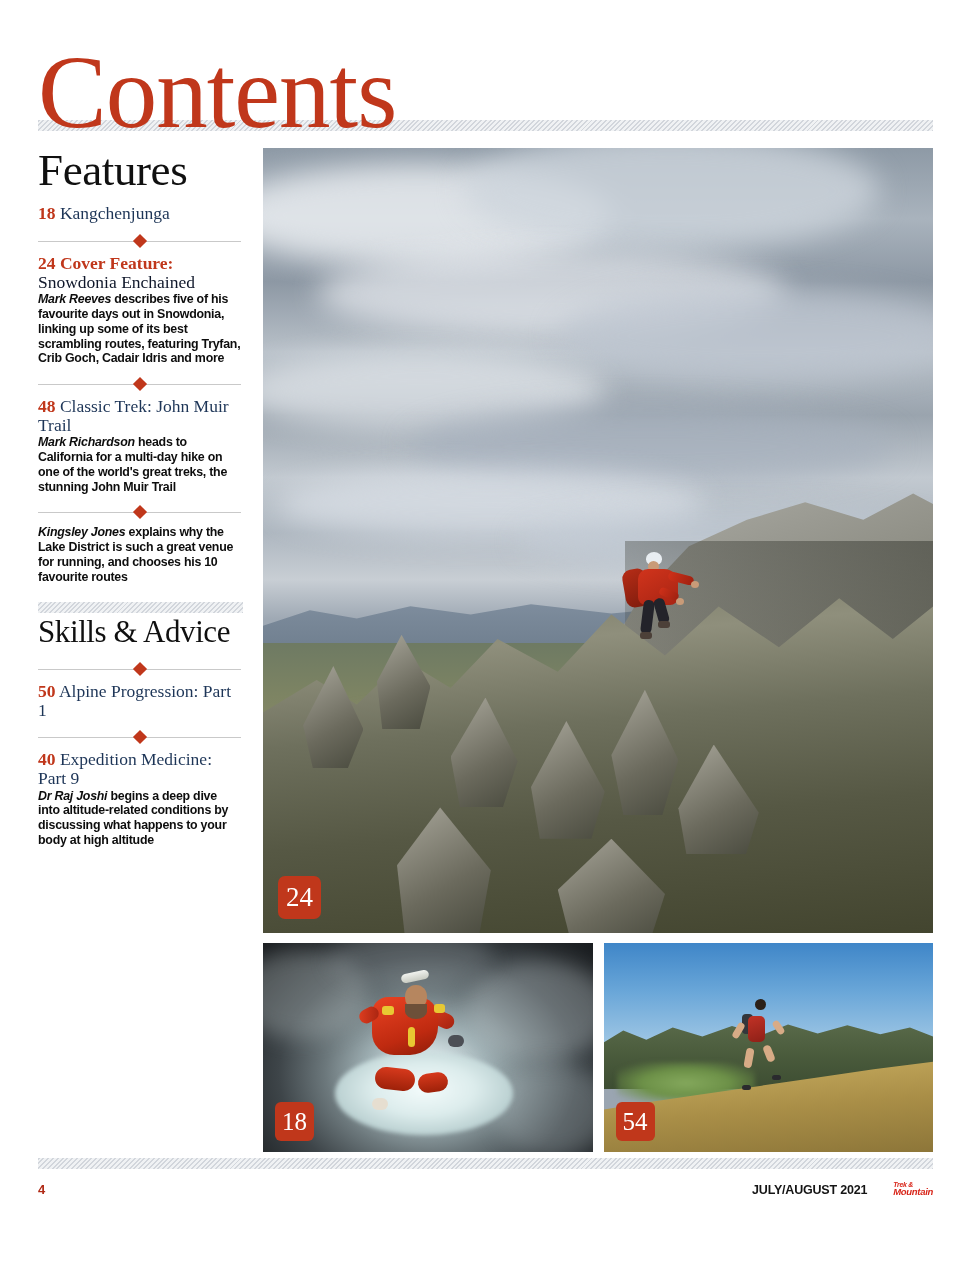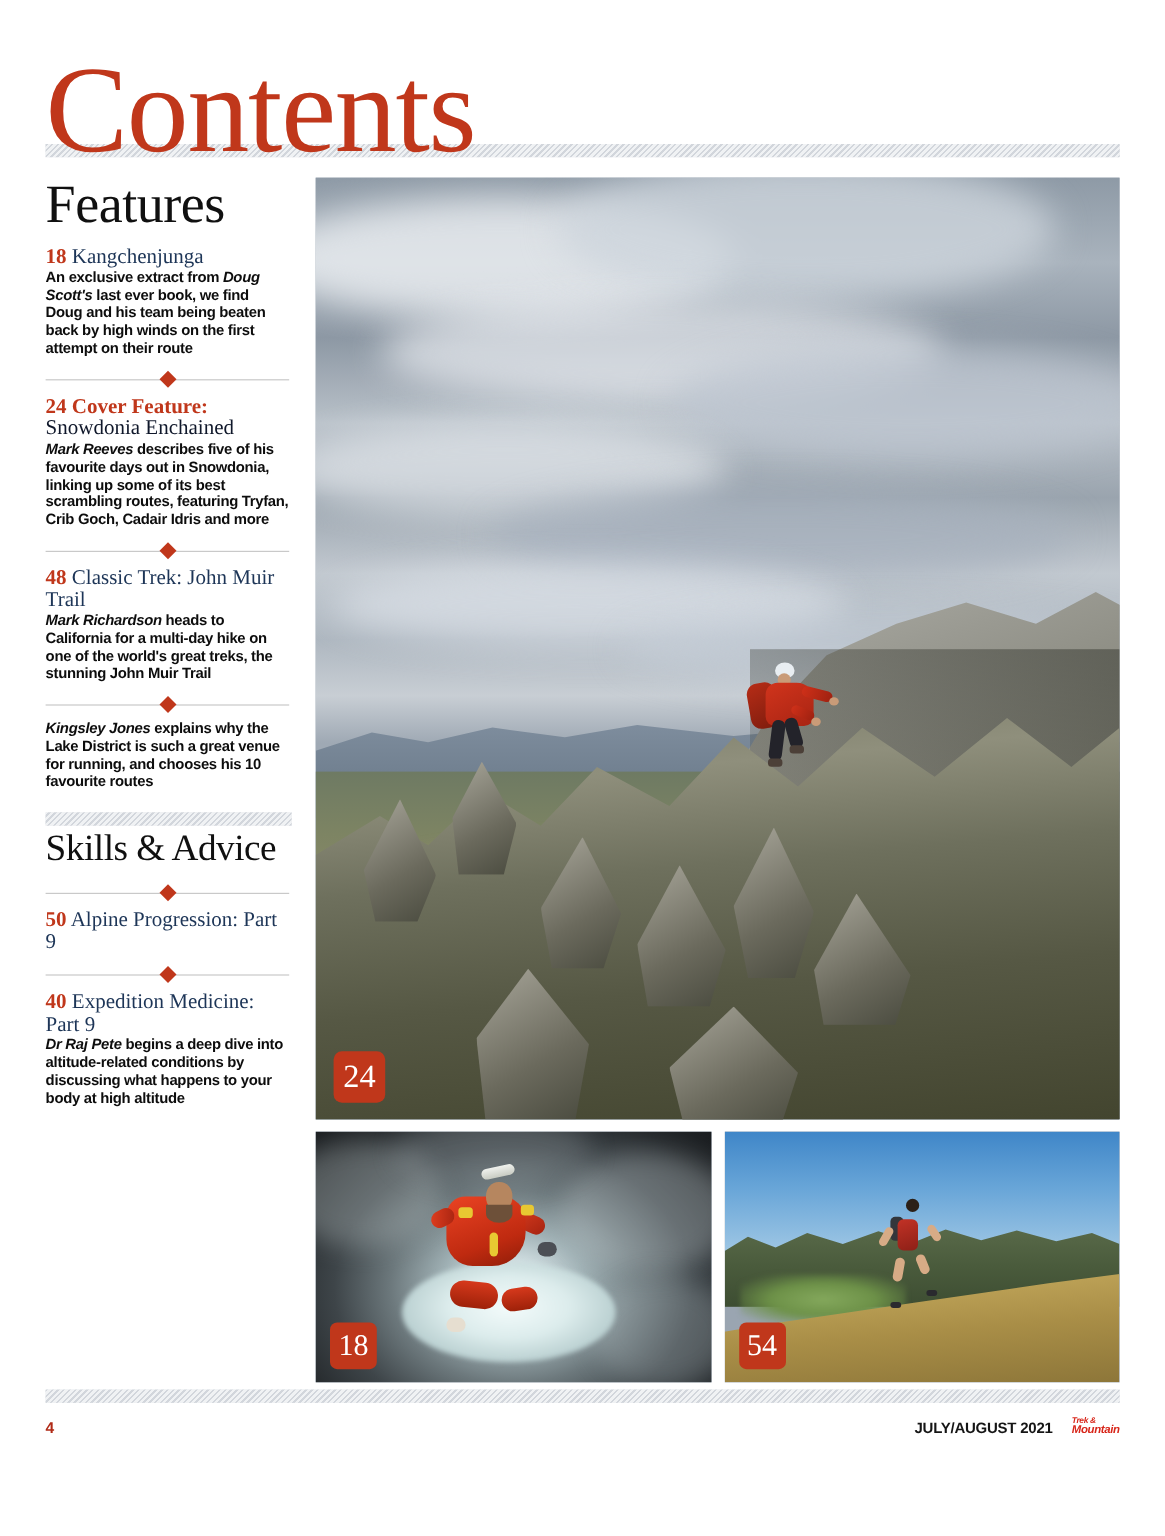--- a/index.html
+++ b/index.html
@@ -190,21 +190,21 @@
   }
   .folio {
     font-family: "Liberation Sans", sans-serif;
     font-size: 13px;
     font-weight: 700;
     color: #b02a16;
   }
   .footer-right {
     display: flex;
     align-items: center;
-    gap: 16px;
+    gap: 26px;
   }
   .issue-date {
     font-family: "Liberation Sans", sans-serif;
     font-size: 12.5px;
     font-weight: 700;
     color: #151515;
     letter-spacing: -0.2px;
   }
   .logo {
     font-family: "Liberation Sans", sans-serif;
@@ -501,21 +501,20 @@
     <div class="left-col">
 
       <div>
         <div class="section-heading">Features</div>
 
         <div class="entry">
           <div class="entry-head">
             <span class="entry-num">18</span>
             <span>Kangchenjunga</span>
           </div>
-          <div class="entry-desc">An exclusive extract from <i>Doug Scott's</i> last ever book, we find Doug and his team being beaten back by high winds on the first attempt on their route</div>
         </div>
         <div class="divider"></div>
 
         <div class="entry">
           <div class="entry-head all-accent">
             <span class="entry-num">24</span>
             <span>Cover Feature:</span>
             <span class="sub-title">Snowdonia Enchained</span>
           </div>
           <div class="entry-desc"><i>Mark Reeves</i> describes five of his favourite days out in Snowdonia, linking up some of its best scrambling routes, featuring Tryfan, Crib Goch, Cadair Idris and more</div>
@@ -539,31 +538,31 @@
       <div class="hatch hatch-skills"></div>
 
       <div>
         <div class="section-heading two-line">Skills &amp; Advice</div>
 
         <div class="divider"></div>
 
         <div class="entry">
           <div class="entry-head">
             <span class="entry-num">50</span>
-            <span>Alpine Progression: Part 9</span>
+            <span>Alpine Progression: Part 1</span>
           </div>
         </div>
         <div class="divider"></div>
 
         <div class="entry">
           <div class="entry-head">
             <span class="entry-num">40</span>
             <span>Expedition Medicine: Part 9</span>
           </div>
-          <div class="entry-desc"><i>Dr Raj Pete</i> begins a deep dive into altitude-related conditions by discussing what happens to your body at high altitude</div>
+          <div class="entry-desc"><i>Dr Raj Joshi</i> begins a deep dive into altitude-related conditions by discussing what happens to your body at high altitude</div>
         </div>
       </div>
     </div>
 
     <div class="right-col">
 
       <div class="photo photo-main">
         <div class="sky-main"></div>
 
         <div class="cloudband" style="left:-6%;top:2%;width:58%;height:13%;background:rgba(240,243,246,.75);"></div>

